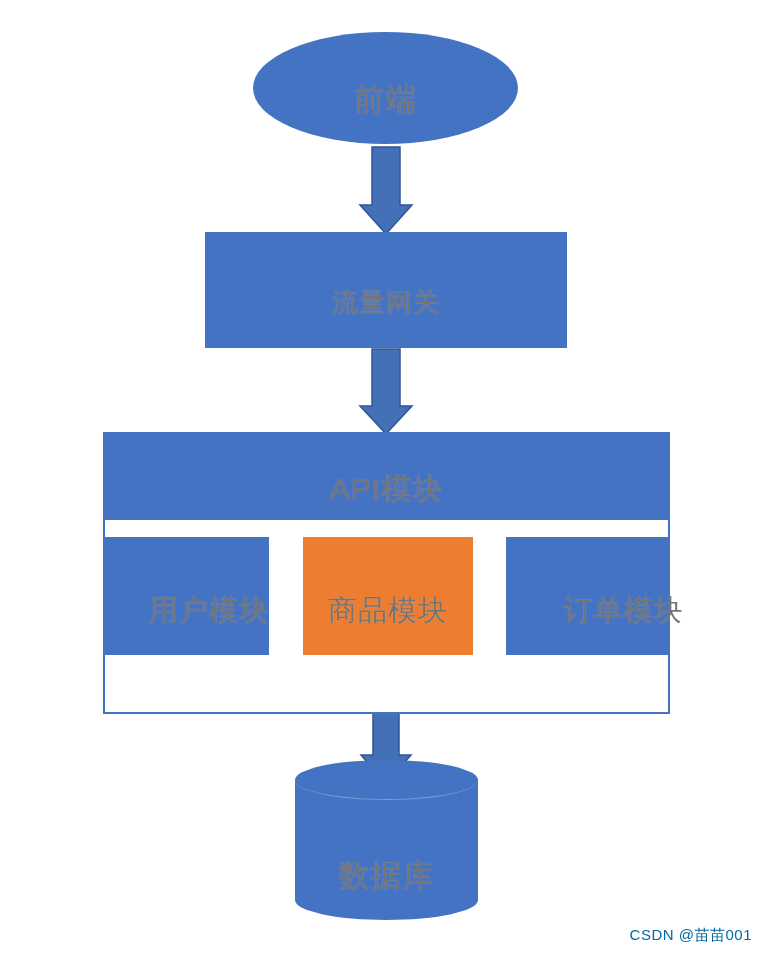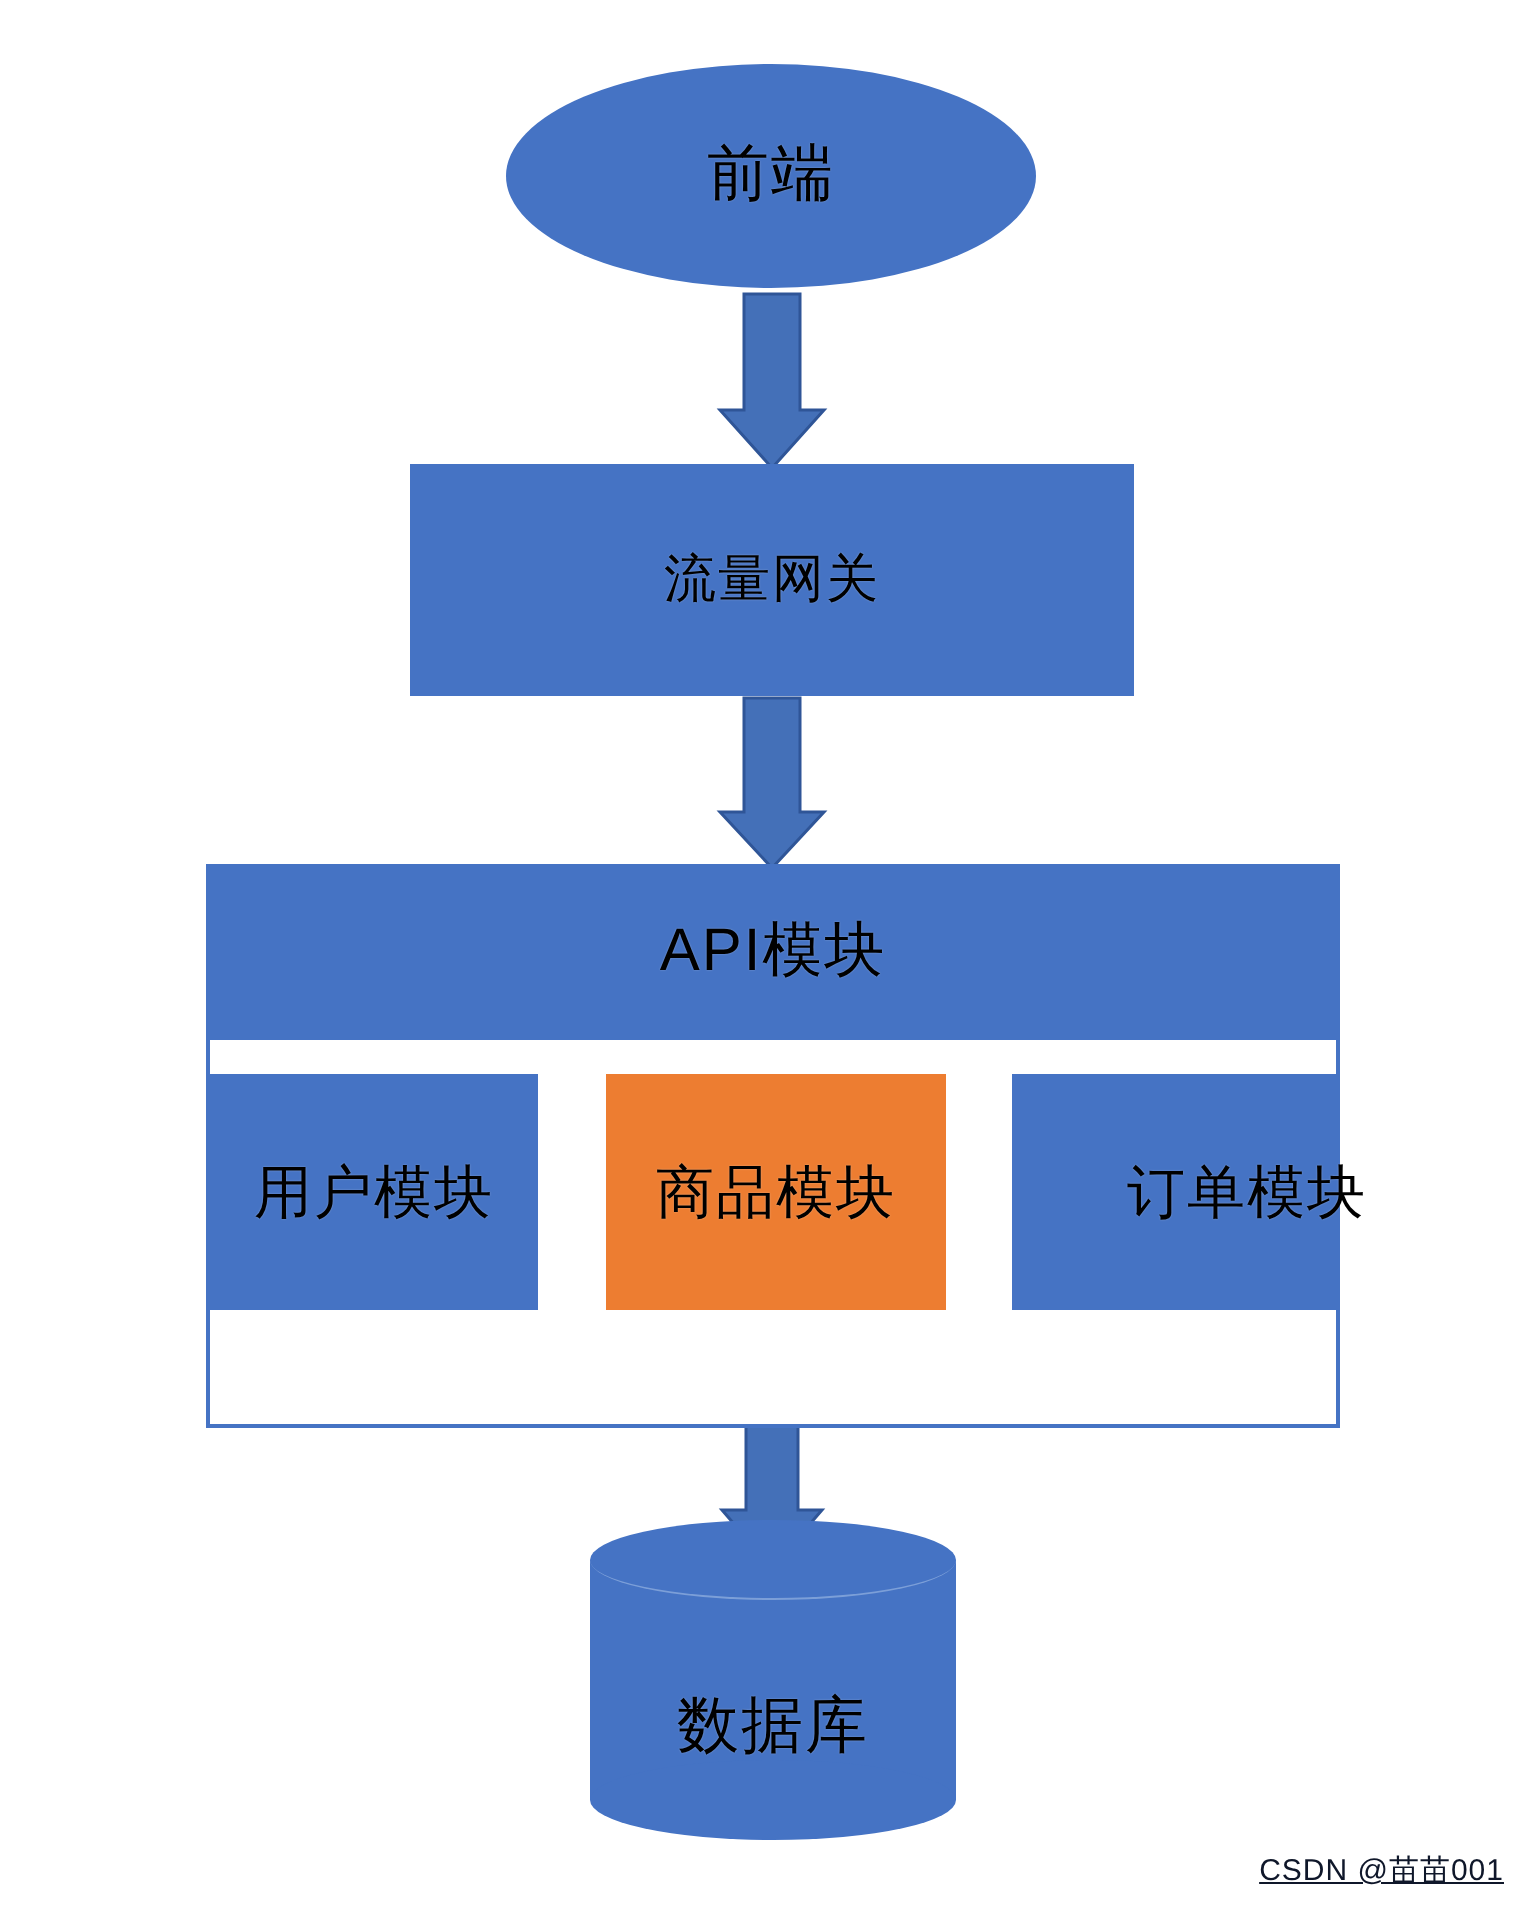--- a/index.html
+++ b/index.html
@@ -18,25 +18,26 @@
   #diagram-canvas {
     position: absolute;
     left: 0;
     top: 0;
     width: 766px;
     height: 953px;
   }
 
   .node-label {
     position: absolute;
-    color: #000000;
+    color: #737373;
     text-align: center;
     white-space: nowrap;
     letter-spacing: 1px;
     text-shadow: 0 0 1px rgba(255,255,255,0.35);
+    margin-top: 13px;
   }
 
   
   #frontend-ellipse {
     position: absolute;
     left: 253px;
     top: 32px;
     width: 265px;
     height: 112px;
     background: #4573C4;
@@ -107,21 +108,21 @@
   #module-goods { left: 303px; width: 170px; }
   #module-order { left: 506px; width: 163px; }
 
   .sub-module-label {
     position: absolute;
     top: 578px;
     height: 38px;
     font-size: 29px;
     line-height: 38px;
   }
-  #module-user-label  { left: 105px; width: 164px; }
+  #module-user-label  { left: 105px; width: 164px; text-align: right; }
   #module-goods-label { left: 303px; width: 170px; }
   #module-order-label { left: 506px; width: 163px; padding-left: 36px; }
 
   
   #db-cylinder {
     position: absolute;
     left: 295px;
     top: 760px;
     width: 183px;
     height: 160px;
@@ -161,24 +162,23 @@
     font-size: 31px;
     line-height: 38px;
     z-index: 5;
   }
 
   
   #watermark {
     position: absolute;
     right: 14px;
     bottom: 8px;
-    color: #0f172a;
+    color: #0369a1;
     font-size: 15px;
     letter-spacing: 0.5px;
-    text-decoration: underline;
   }
 </style>
 </head>
 <body>
 
 <svg id="diagram-canvas" width="766" height="953" viewBox="0 0 766 953" xmlns="http://www.w3.org/2000/svg">
 
   <polygon points="372,147 400,147 400,205 412,205 386,234 360,205 372,205" fill="#4470B8" stroke="#2F5597" stroke-width="1.5"></polygon>
 
   <polygon points="372,349 400,349 400,406 412,406 386,434 360,406 372,406" fill="#4470B8" stroke="#2F5597" stroke-width="1.5"></polygon>

